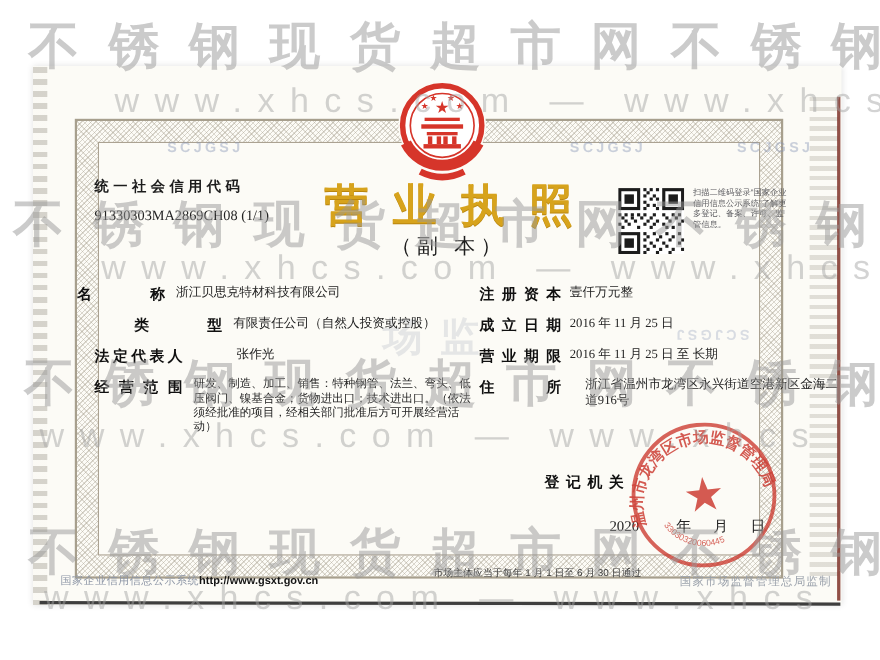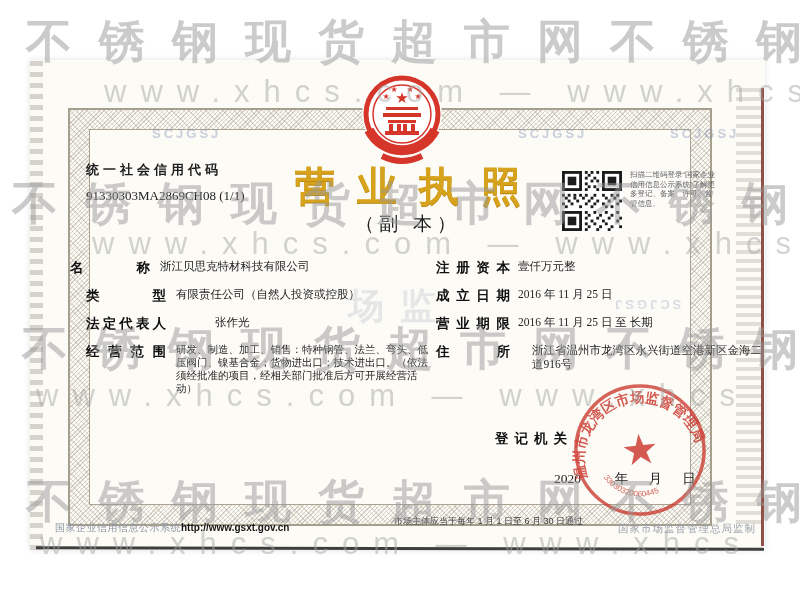--- a/index.html
+++ b/index.html
@@ -204,21 +204,21 @@
           <rect x="36" y="60" width="3" height="3"></rect>
           <rect x="48" y="60" width="3" height="3"></rect>
       </g>
     </svg>
     <div class="qr-caption">扫描二维码登录“国家企业信用信息公示系统”了解更多登记、备案、许可、监管信息。</div>
 
     <div class="fld fld-l" style="left:40px;top:199px;">
       <span class="flabel">名称</span>
       <span class="fvalue">浙江贝思克特材科技有限公司</span>
     </div>
-    <div class="fld fld-l" style="left:56px;top:227px;">
+    <div class="fld fld-l" style="left:56px;top:227px;padding-left:36px;">
       <span class="flabel">类型</span>
       <span class="fvalue">有限责任公司（自然人投资或控股）</span>
     </div>
     <div class="fld fld-l" style="left:56px;top:255px;gap:39px;">
       <span class="flabel">法定代表人</span>
       <span class="fvalue">张作光</span>
     </div>
     <div class="fld fld-r" style="left:406px;top:199px;">
       <span class="flabel">注册资本</span>
       <span class="fvalue">壹仟万元整</span>

